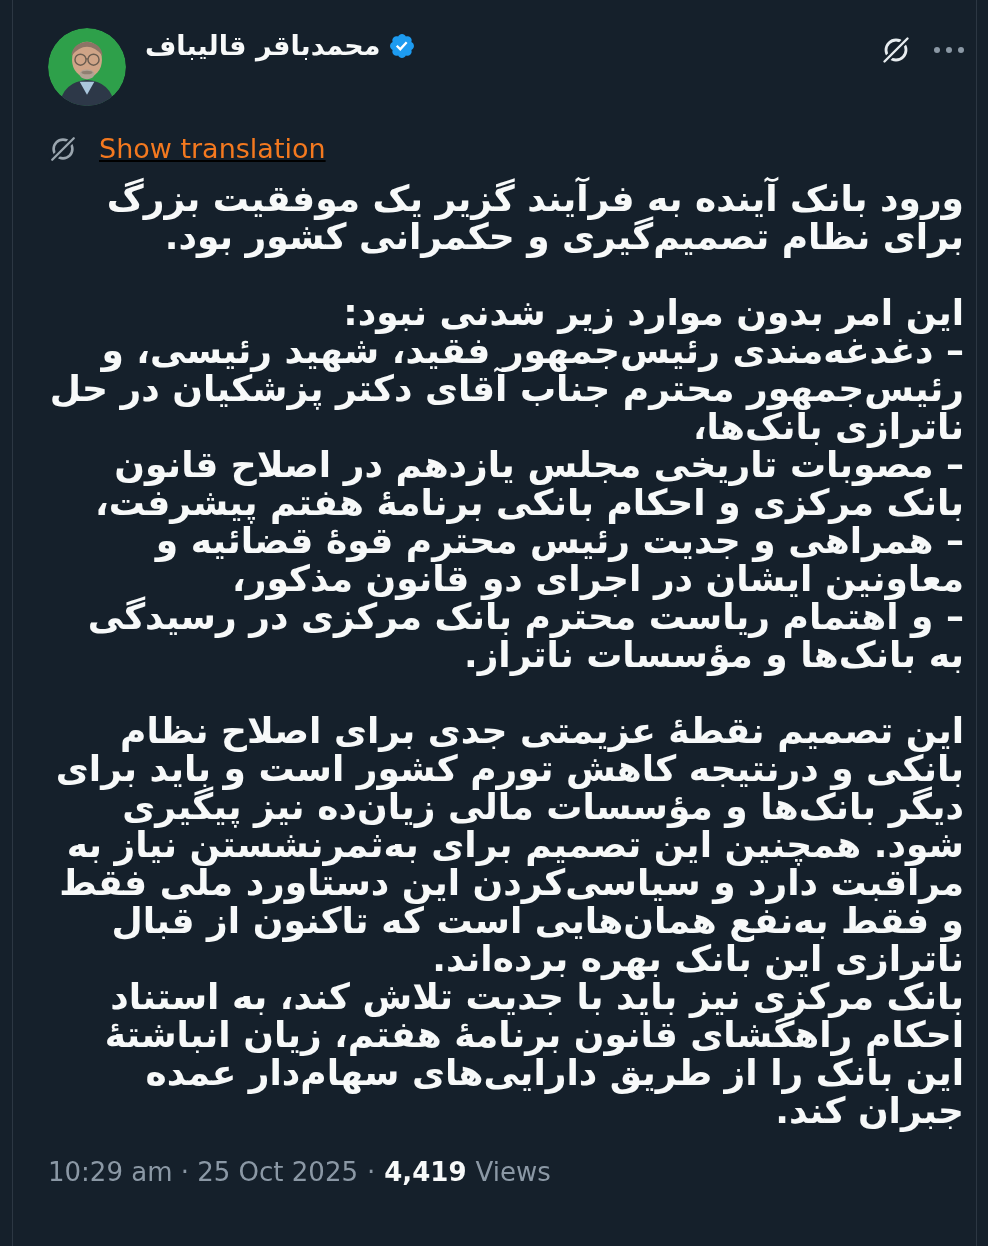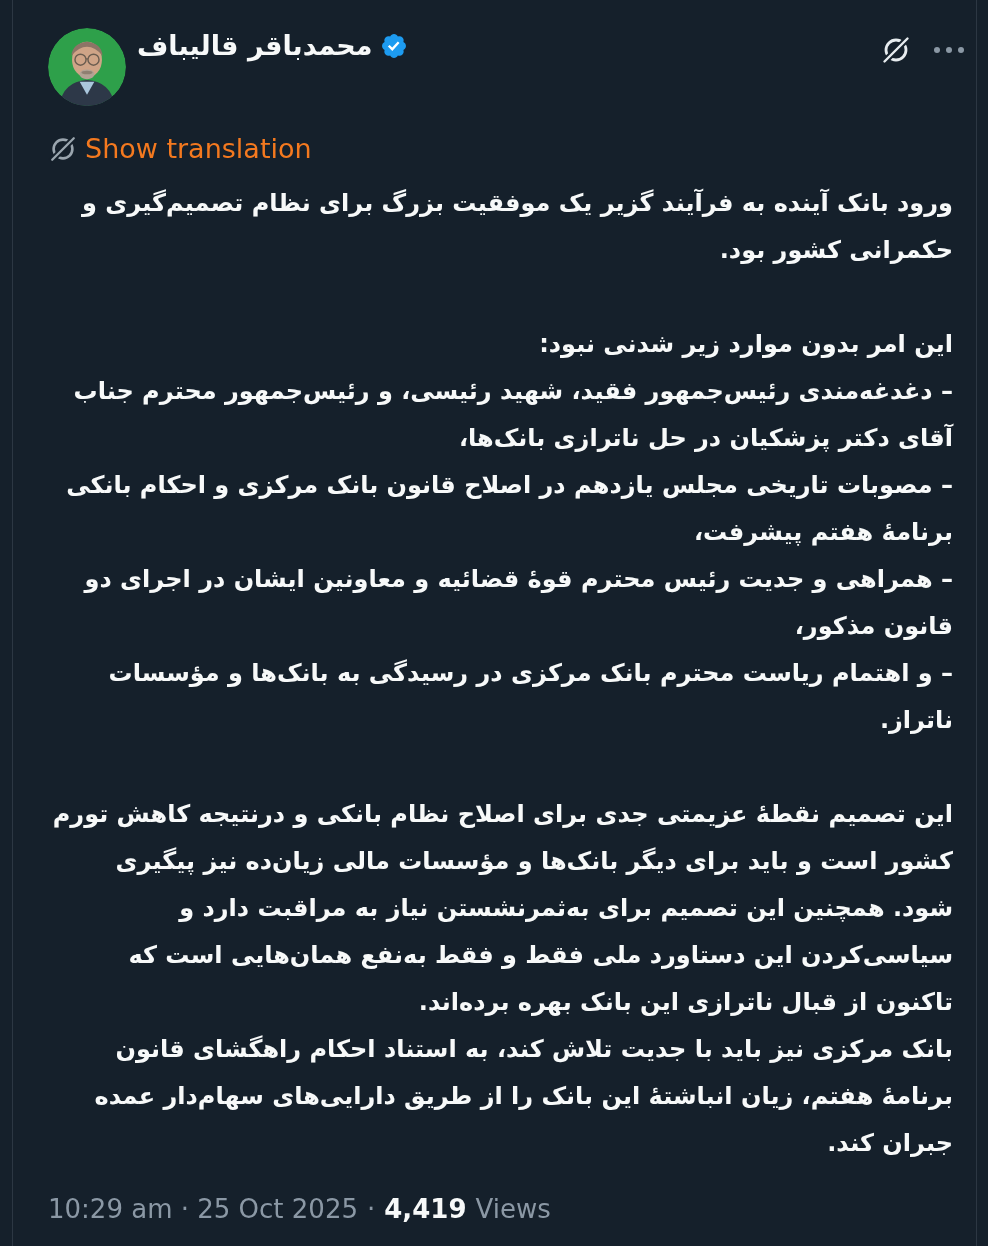--- a/index.html
+++ b/index.html
@@ -30,21 +30,21 @@
   }
   .avatar {
     width: 78px;
     height: 78px;
     border-radius: 50%;
     overflow: hidden;
     flex: 0 0 auto;
     cursor: pointer;
   }
   .avatar svg { display: block; width: 78px; height: 78px; }
-  .user-info { margin-left: 11px; padding-top: 1px; min-width: 0; }
+  .user-info { margin-left: 19px; padding-top: 1px; min-width: 0; }
   .name-row { display: flex; align-items: center; gap: 7px; }
   .display-name {
     color: #f7f9f9;
     font-size: 27px;
     font-weight: 700;
     line-height: 34px;
     cursor: pointer;
   }
   .badge { display: inline-flex; }
   .badge svg { width: 28px; height: 28px; display: block; }
@@ -64,40 +64,41 @@
   }
   .grok-btn { color: #e7ecef; cursor: pointer; }
   .grok-btn svg { width: 32px; height: 32px; display: block; }
   .more-btn { color: #8b98a5; cursor: pointer; }
   .more-btn svg { width: 34px; height: 14px; display: block; }
 
   
   .translate-row {
     display: flex;
     align-items: center;
-    gap: 7px;
+    gap: 21px;
     margin: 28px 22px 0 48px;
     cursor: pointer;
     width: fit-content;
+    text-decoration: underline;
   }
   .translate-icon { color: #9aa5ae; }
   .translate-icon svg { width: 30px; height: 30px; display: block; }
   .translate-label {
     color: #f4791f;
     font-size: 27px;
     line-height: 30px;
   }
 
   
   .tweet-body {
-    margin: 16px 35px 0 48px;
+    margin: 16px 24px 0 48px;
     color: #f7f9f9;
-    font-size: 24px;
+    font-size: 36px;
     font-weight: 700;
-    line-height: 47px;
+    line-height: 38px;
     white-space: pre-wrap;
     text-align: right;
     direction: rtl;
     unicode-bidi: plaintext;
   }
 
   
   .tweet-meta {
     margin: 26px 28px 0 48px;
     display: flex;

